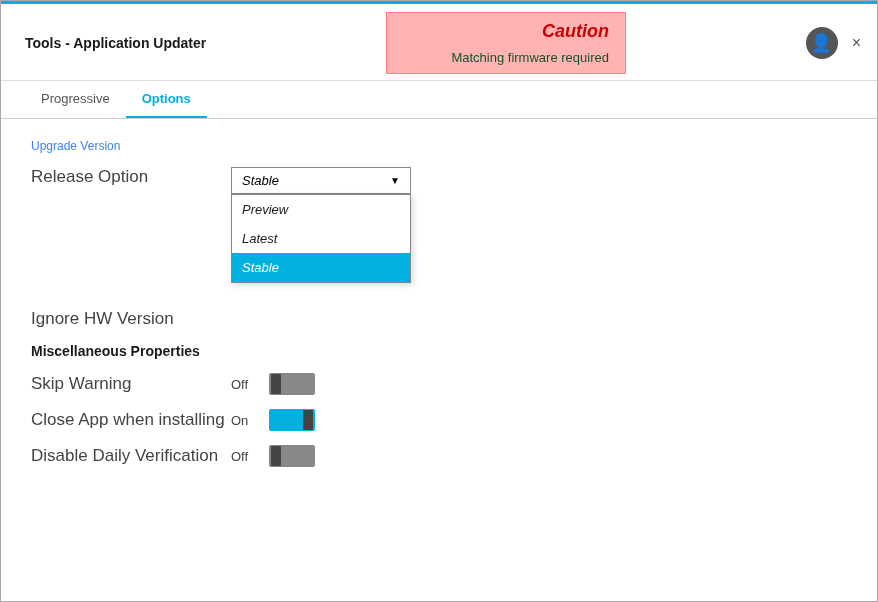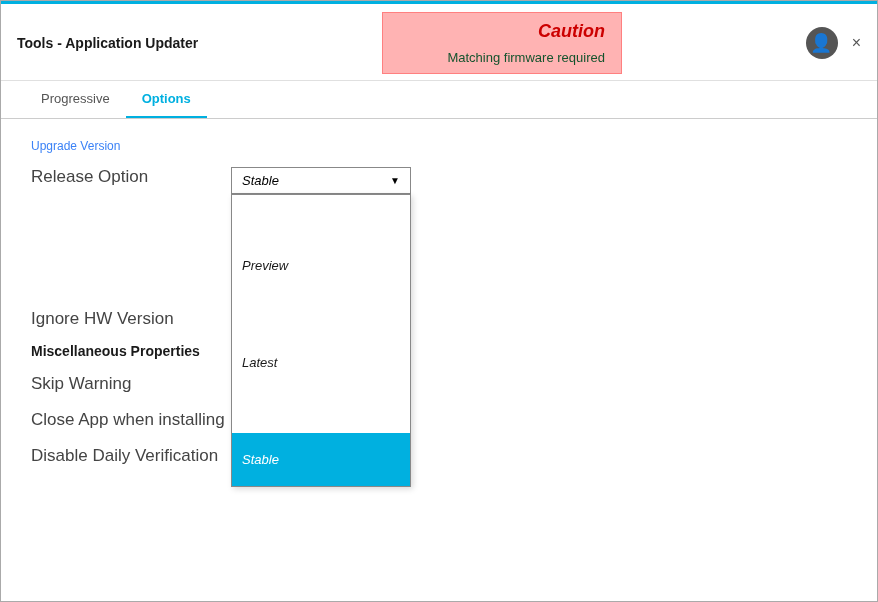--- a/index.html
+++ b/index.html
@@ -18,21 +18,21 @@
       height: 602px;
       background: #ffffff;
       border: 1px solid #aaa;
       display: flex;
       flex-direction: column;
       position: relative;
     }
     .title-bar {
       background: #ffffff;
       border-bottom: 1px solid #e0e0e0;
-      padding: 8px 10px 6px 16px;
+      padding: 8px 10px 6px 24px;
       display: flex;
       align-items: center;
       justify-content: space-between;
     }
     .title-bar-left {
       display: flex;
       align-items: center;
       gap: 10px;
     }
     .title-text {
@@ -138,25 +138,24 @@
       position: absolute;
       top: 100%;
       left: 0;
       width: 180px;
       border: 1px solid #888;
       background: #fff;
       z-index: 100;
       box-shadow: 2px 2px 6px rgba(0,0,0,0.15);
     }
     .dropdown-option {
-      padding: 19px 10px;
+      padding: 7px 10px;
       cursor: pointer;
       color: #1a1a1a;
       font-size: 13px;
-      margin-top: 44px;
     }
     .dropdown-option.selected {
       background: #00b0e0;
       color: #fff;
     }
     .misc-title {
       font-weight: bold;
       font-size: 14px;
       margin-bottom: 14px;
       margin-top: 4px;

